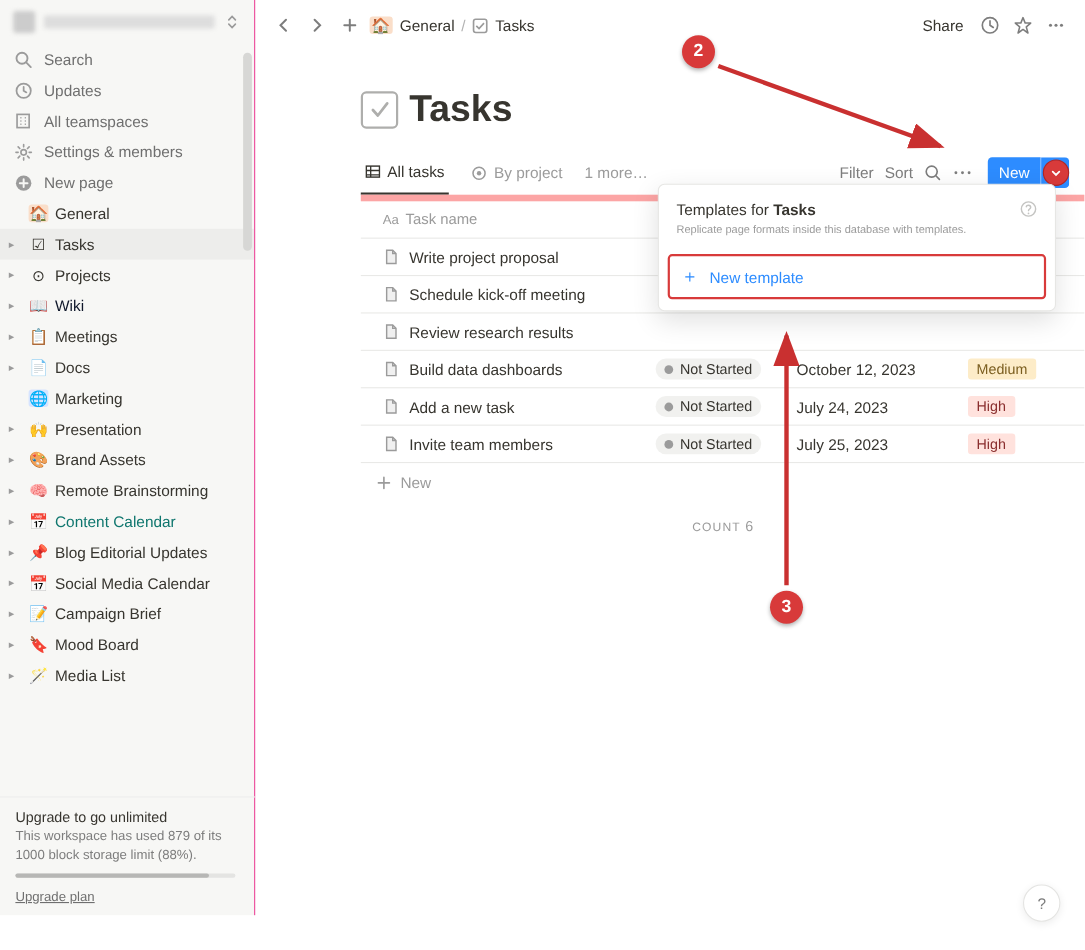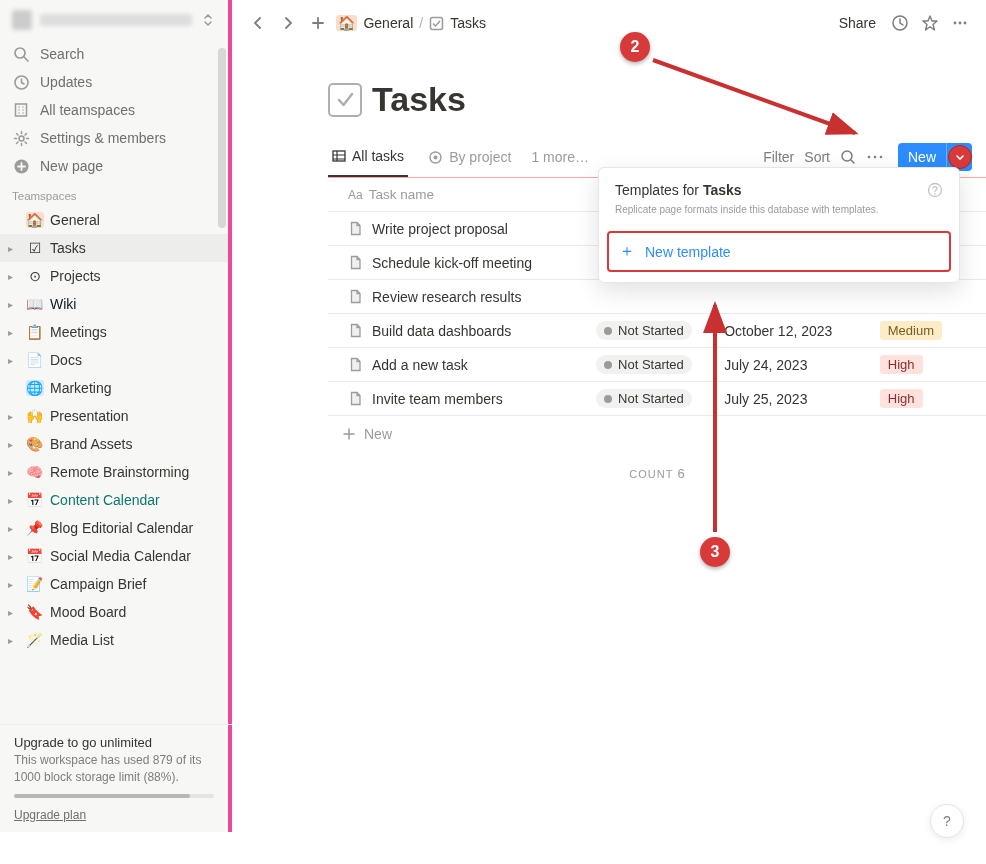--- a/index.html
+++ b/index.html
@@ -1,19 +1,19 @@
 <!DOCTYPE html>
 <html><head>
 <meta charset="utf-8">
 <style>
 * { box-sizing: border-box; margin: 0; padding: 0; }
 body { font-family: -apple-system, BlinkMacSystemFont, "Segoe UI", Helvetica, Arial, sans-serif; font-size: 14px; color: #37352f; background: #fff; width: 986px; height: 864px; overflow: hidden; position: relative; }
 
 
-.sidebar { position: absolute; left: 0; top: 0; width: 232px; height: 832px; background: #f7f7f5; border-right: 4px solid #ec4899;}
+.sidebar { position: absolute; left: 0; top: 0; width: 232px; height: 832px; background: #f7f7f5; border-right: 1px solid #ec4899;}
 .sidebar-scroll { height: 730px; overflow: hidden; position: relative;}
 .scrollbar-vert { position: absolute; right: 2px; top: 48px; width: 8px; height: 180px; background: #d7d7d5; border-radius: 4px;}
 .ws-header { display: flex; align-items: center; padding: 10px 12px; gap: 8px; }
 .ws-avatar { width: 20px; height: 20px; background: #ccc; border-radius: 3px; filter: blur(2px);}
 .ws-name { flex: 1; height: 12px; background: #ddd; border-radius: 2px; filter: blur(2px);}
 .ws-switch { width: 16px; height: 16px; color: #9b9b9b; display:flex; align-items:center; justify-content:center;}
 .sidebar .item { display: flex; align-items: center; gap: 10px; padding: 4px 12px; color: #6f6f6f; font-weight: 500; cursor: pointer; height: 28px;}
 .sidebar .item .ico { width: 18px; display:flex; justify-content:center; color:#9b9b9b;}
 .sidebar .label-heading { padding: 10px 12px 4px; font-size: 11.5px; color: #9b9b9b; font-weight: 500;}
 .tree-item { display:flex; align-items:center; gap:6px; padding: 3px 8px; height: 28px; color:#37352f; cursor:pointer;}
@@ -45,21 +45,21 @@
 
 .viewbar { display:flex; align-items:center; padding-left:96px; padding-right:14px; height:40px; position:relative;}
 .view-tab{ display:flex; align-items:center; gap:6px; padding: 0 4px; height:40px; color:#9b9b9b; font-size:14px; cursor:pointer; margin-right:16px;}
 .view-tab.active{ color:#37352f; border-bottom:2px solid #37352f; font-weight:500;}
 .view-more{ color:#9b9b9b; font-size:14px; cursor:pointer; margin-right:auto;}
 .view-ctrl{ color:#7d7d7d; font-size:14px; margin-left:10px; cursor:pointer;}
 .newbtn{ margin-left:14px; background:#2d8cff; color:#fff; border-radius:4px 0 0 4px; height:28px; padding:0 10px; display:flex; align-items:center; font-weight:500; font-size:14px;}
 .newbtn-chev{ background:#2d8cff; height:28px; width:26px; border-radius:0 4px 4px 0; display:flex; align-items:center; justify-content:center; color:#fff; border-left:1px solid rgba(255,255,255,0.3); position:relative;}
 .red-circle{ position:absolute; width:24px; height:24px; border-radius:50%; background:#d83a3a; border:1px solid #b02626;}
 
-.table { border-top:1px solid #fca5a5;}
+.table { border-top:6px solid #fca5a5;}
 .row { display:flex; height:34px; align-items:center; border-bottom:1px solid #e9e9e7;}
 .row.header { color:#9b9b9b; font-size:13.5px;}
 .cell.task{ width:260px; padding-left:20px; display:flex; align-items:center; gap:8px;}
 .cell.status{ width:130px; padding-left:12px;}
 .cell.due{ width:158px; padding-left:12px; color:#37352f;}
 .cell.pri{ width:120px; padding-left:12px;}
 .table-wrap{ margin-left:96px; position:relative;}
 .row .page-ico{ width:16px; color:#9b9b9b;}
 .row.header .hname{ display:flex; align-items:center; gap:6px;}
 .status-pill{ display:inline-flex; align-items:center; gap:6px; background:#f1f1ef; border-radius:10px; padding:2px 8px; font-size:13px;}
@@ -139,21 +139,20 @@
         <div class="item">
           <span class="ico">
             <svg width="17" height="17" viewBox="0 0 17 17">
               <circle cx="8.5" cy="8.5" r="7" fill="#9b9b9b"></circle>
               <path d="M8.5 5 V12 M5 8.5 H12" stroke="#f7f7f5" stroke-width="1.8" stroke-linecap="round"></path>
             </svg>
           </span>
           <span>New page</span>
         </div>
       </div>
-    <div class="label-heading">Teamspaces</div>
     <div id="sidebar-tree">
         <div class="tree-item">
           <span class="chevsp"></span>
           <span class="pi" style="background:#fadec9;border-radius:3px;">🏠</span>
           <span style="color:#37352f;font-weight:500;">General</span>
         </div>
         <div class="tree-item active depth1">
           <span class="chev">▸</span>
           <span class="pi">☑</span>
           <span style="color:#37352f;font-weight:400;">Tasks</span>
@@ -199,21 +198,21 @@
           <span style="color:#37352f;font-weight:400;">Remote Brainstorming</span>
         </div>
         <div class="tree-item depth1">
           <span class="chev">▸</span>
           <span class="pi">📅</span>
           <span style="color:#0f766e;font-weight:400;">Content Calendar</span>
         </div>
         <div class="tree-item depth1">
           <span class="chev">▸</span>
           <span class="pi">📌</span>
-          <span style="color:#37352f;font-weight:400;">Blog Editorial Calendar</span>
+          <span style="color:#37352f;font-weight:400;">Blog Editorial Updates</span>
         </div>
         <div class="tree-item depth1">
           <span class="chev">▸</span>
           <span class="pi">📅</span>
           <span style="color:#37352f;font-weight:400;">Social Media Calendar</span>
         </div>
         <div class="tree-item depth1">
           <span class="chev">▸</span>
           <span class="pi">📝</span>
           <span style="color:#37352f;font-weight:400;">Campaign Brief</span>

